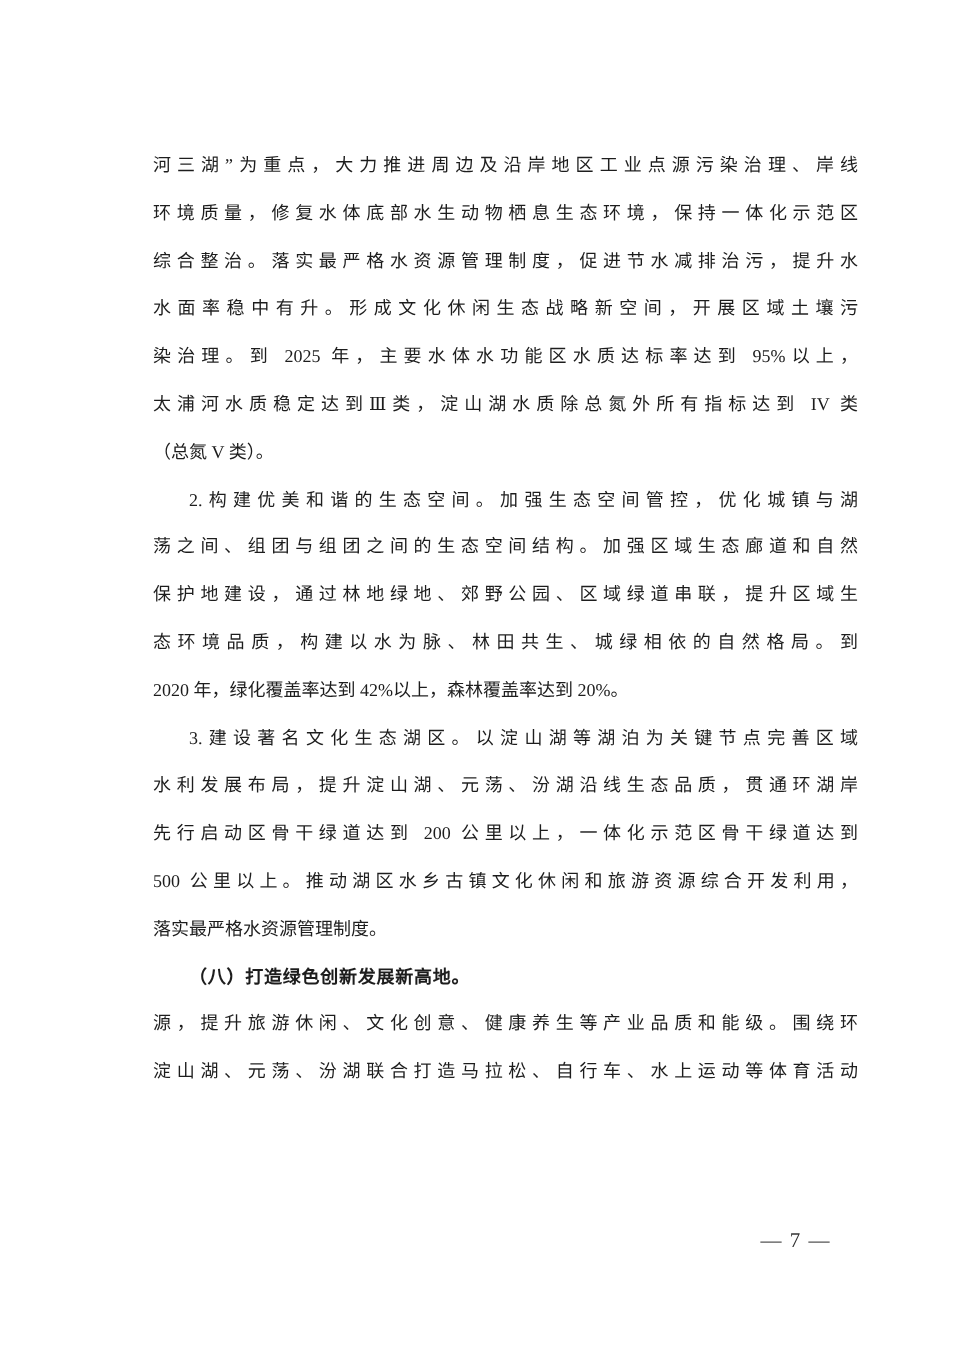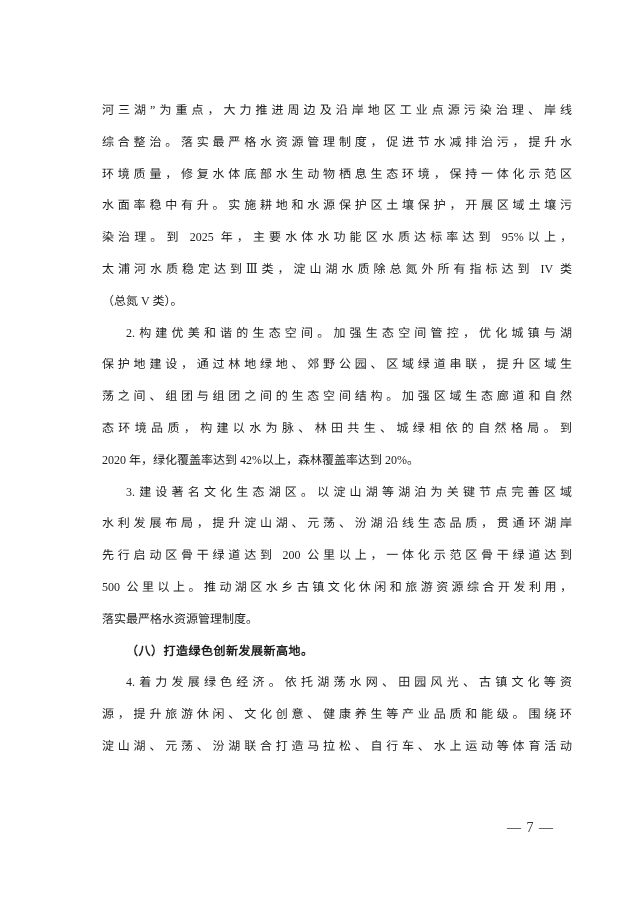--- a/index.html
+++ b/index.html
@@ -49,41 +49,40 @@
     white-space: nowrap;
   }
 </style>
 </head>
 <body>
 
 <div class="page">
   <div class="textblock">
 
     <div class="ln">河三湖”为重点，大力推进周边及沿岸地区工业点源污染治理、岸线</div>
+    <div class="ln">环境质量，修复水体底部水生动物栖息生态环境，保持一体化示范区</div>
     <div class="ln">综合整治。落实最严格水资源管理制度，促进节水减排治污，提升水</div>
-    <div class="ln">环境质量，修复水体底部水生动物栖息生态环境，保持一体化示范区</div>
-    <div class="ln">水面率稳中有升。实施耕地和水源保护区土壤保护，开展区域土壤污</div>
+    <div class="ln">水面率稳中有升。形成文化休闲生态战略新空间，开展区域土壤污</div>
     <div class="ln">染治理。到 2025 年，主要水体水功能区水质达标率达到 95%以上，</div>
     <div class="ln">太浦河水质稳定达到Ⅲ类，淀山湖水质除总氮外所有指标达到 IV 类</div>
     <div class="ln end">（总氮 V 类）。</div>
 
     <div class="ln indent">2.构建优美和谐的生态空间。加强生态空间管控，优化城镇与湖</div>
+    <div class="ln">荡之间、组团与组团之间的生态空间结构。加强区域生态廊道和自然</div>
     <div class="ln">保护地建设，通过林地绿地、郊野公园、区域绿道串联，提升区域生</div>
-    <div class="ln">荡之间、组团与组团之间的生态空间结构。加强区域生态廊道和自然</div>
     <div class="ln">态环境品质，构建以水为脉、林田共生、城绿相依的自然格局。到</div>
     <div class="ln end">2020 年，绿化覆盖率达到 42%以上，森林覆盖率达到 20%。</div>
 
     <div class="ln indent">3.建设著名文化生态湖区。以淀山湖等湖泊为关键节点完善区域</div>
     <div class="ln">水利发展布局，提升淀山湖、元荡、汾湖沿线生态品质，贯通环湖岸</div>
     <div class="ln">先行启动区骨干绿道达到 200 公里以上，一体化示范区骨干绿道达到</div>
     <div class="ln">500 公里以上。推动湖区水乡古镇文化休闲和旅游资源综合开发利用，</div>
     <div class="ln end">落实最严格水资源管理制度。</div>
 
     <div class="heading">（八）打造绿色创新发展新高地。</div>
 
-    <div class="ln indent">4.着力发展绿色经济。依托湖荡水网、田园风光、古镇文化等资</div>
     <div class="ln">源，提升旅游休闲、文化创意、健康养生等产业品质和能级。围绕环</div>
     <div class="ln">淀山湖、元荡、汾湖联合打造马拉松、自行车、水上运动等体育活动</div>
 
   </div>
 
   <div class="pagenum">— 7 —</div>
 </div>
 
 </body></html>

